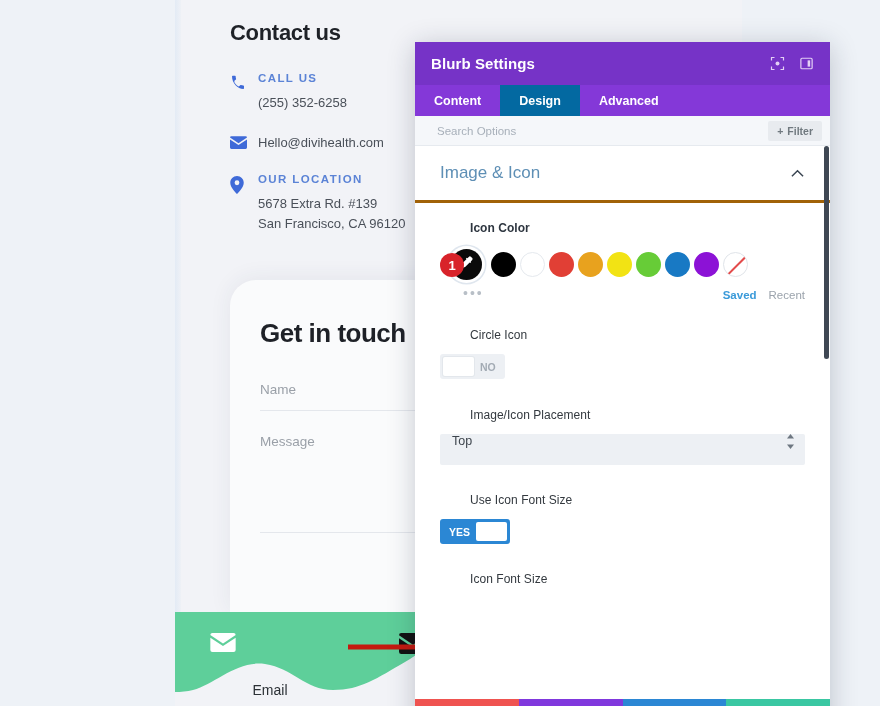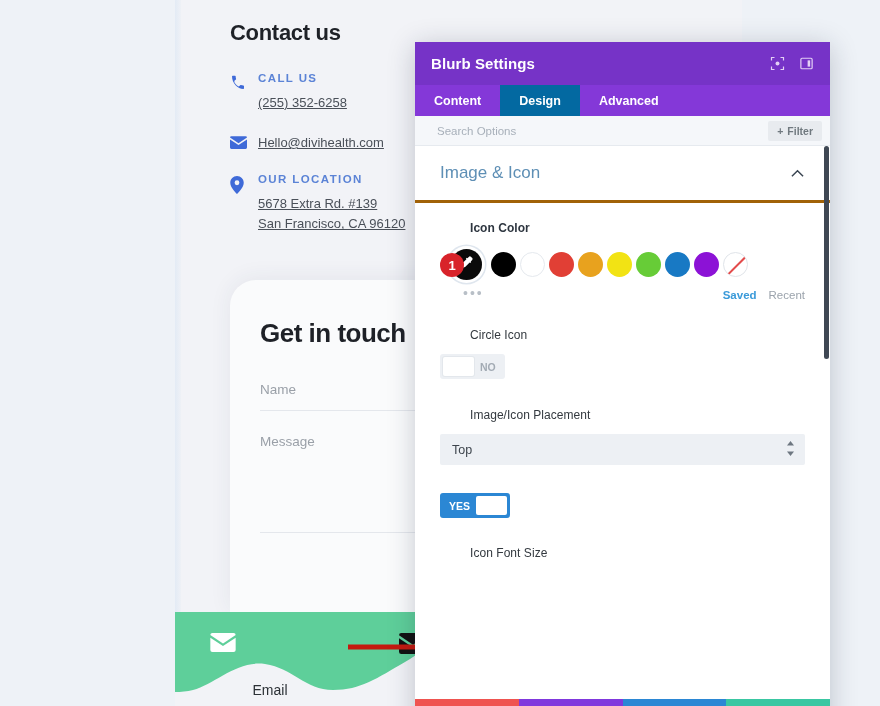--- a/index.html
+++ b/index.html
@@ -48,21 +48,21 @@
   .contact-ico {
     width: 28px; flex: 0 0 28px; color: #3f6ad8;
     padding-top: 3px;
   }
   .contact-ico svg { display: block; }
   .contact-body { flex: 1; }
   .contact-label {
     font-size: 11.5px; font-weight: bold; color: #5b83d6;
     letter-spacing: 1.4px; margin-bottom: 9px;
   }
-  .contact-value { font-size: 13px; color: #4a5059; line-height: 1.55; text-decoration: underline; }
+  .contact-value { font-size: 13px; color: #4a5059; line-height: 1.55; }
 
   
   #form-card {
     position: absolute; left: 55px; top: 280px;
     width: 420px; height: 332px;
     background: #fafbfc;
     border-radius: 26px 26px 0 0;
     box-shadow: 0 -2px 22px rgba(40,55,90,.07);
   }
   #form-title {
@@ -213,21 +213,21 @@
   #toggle-iconsize { background: #2b87d4; padding-left: 9px; }
   #toggle-iconsize .txt { color: #fff; }
   #toggle-iconsize .knob {
     width: 31px; height: 19px; background: #fff; border-radius: 2px;
     margin: 3px 3px 3px 6px;
   }
 
   
   .select-box {
     background: #edf0f4; height: 31px; border-radius: 2px;
-    display: flex; align-items: center; padding: 0 10px 0 12px;
+    display: flex; padding: 0 10px 0 12px;
     font-size: 12.5px; color: #3d444c;
   }
   .select-box .sv { flex: 1; }
   .select-box .arrows { color: #6e7781; font-size: 10px; line-height: 1; text-align: center; }
 
   
   #action-bar {
     height: 34px; flex: 0 0 34px; display: flex; position: relative;
   }
   .act { flex: 1; display: flex; align-items: center; justify-content: center; color: #fff; }
@@ -424,20 +424,21 @@
         <div class="arrows">
           <svg width="9" height="15" viewBox="0 0 9 15" fill="currentColor">
               <path d="M4.5 0 8 4.4H1z"></path>
               <path d="M4.5 15 1 10.6h7z"></path>
             </svg>
         </div>
       </div>
     </div>
 
     <div class="section-pad" style="padding-top:18px">
+      <div class="opt-label reg">Use Icon Font Size</div>
       <div class="toggle" id="toggle-iconsize">
         <div class="txt">YES</div>
         <div class="knob"></div>
       </div>
     </div>
 
     <div class="section-pad" style="padding-top:18px;padding-bottom:18px">
       <div class="opt-label reg">Icon Font Size</div>
 
     </div>

